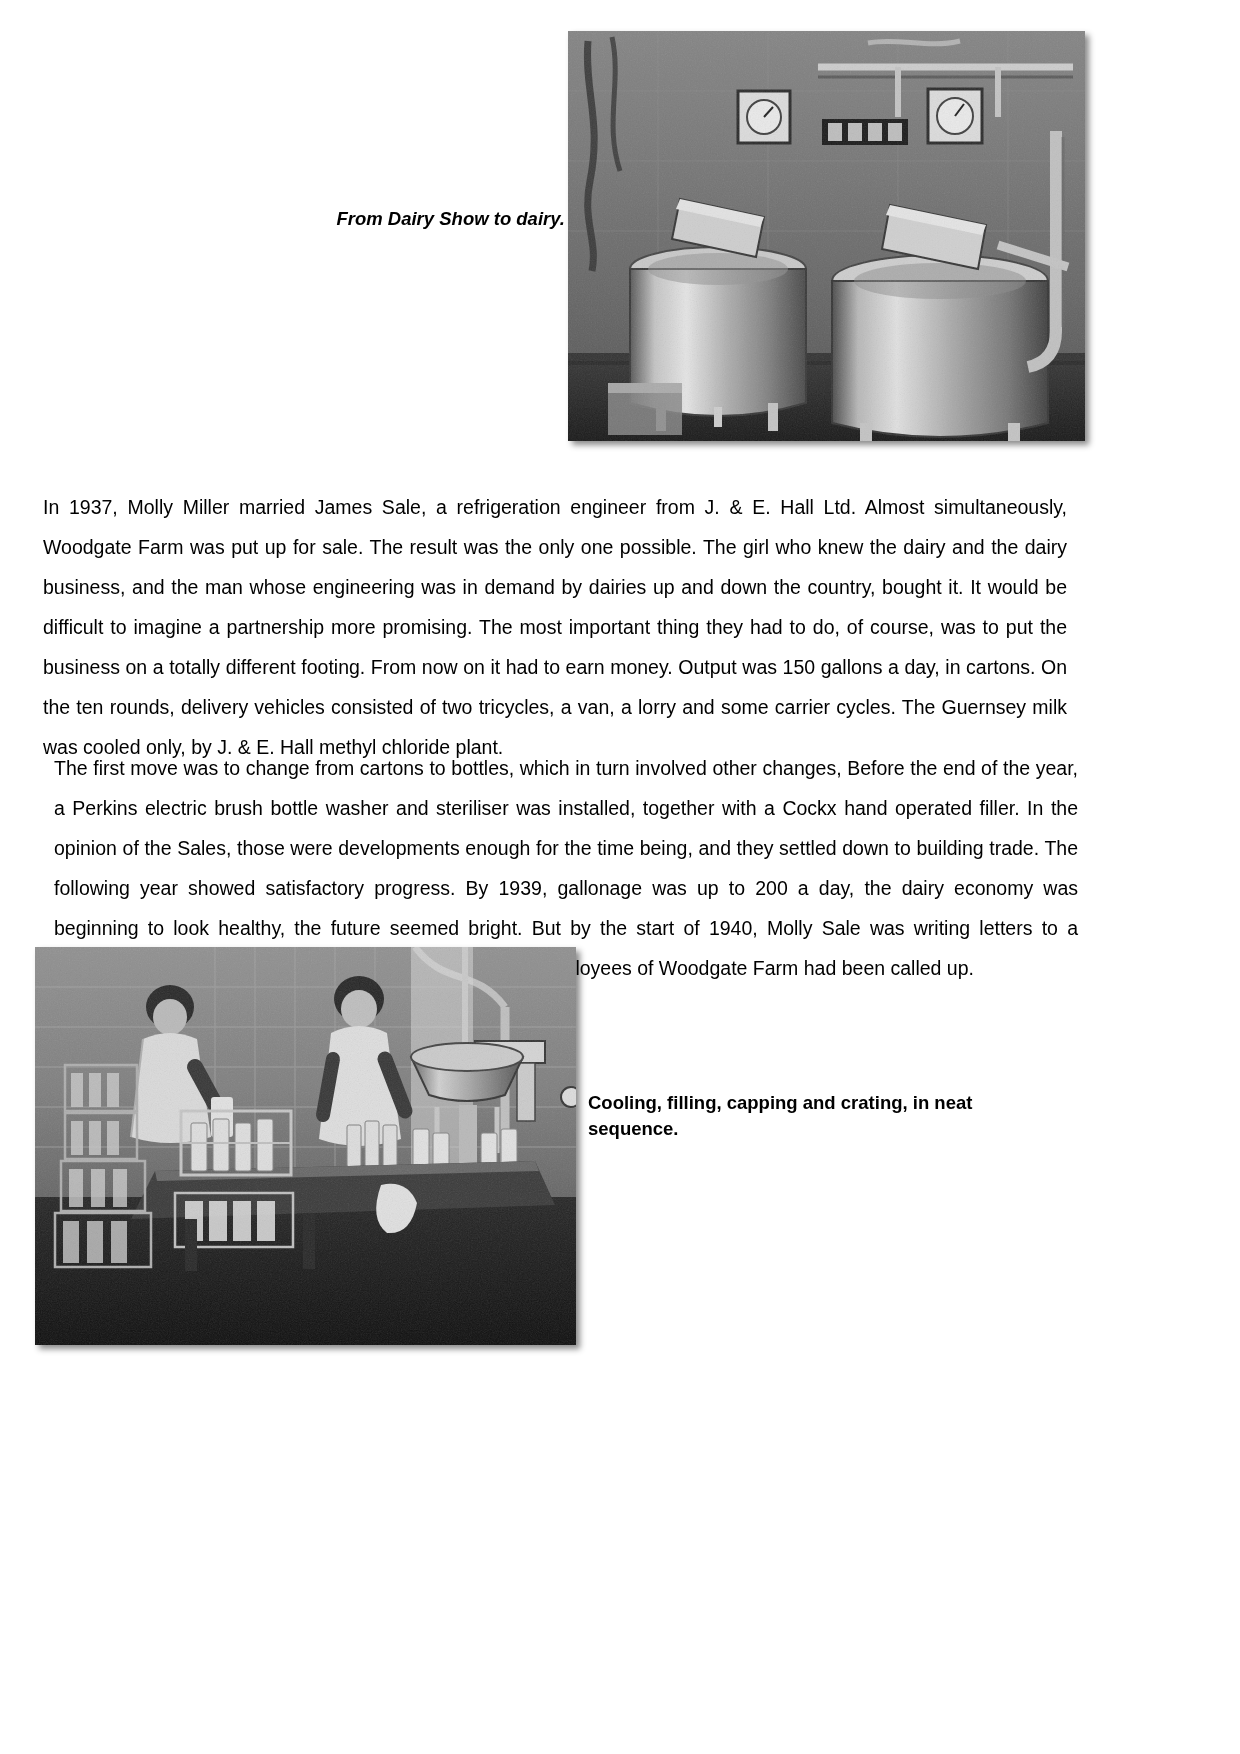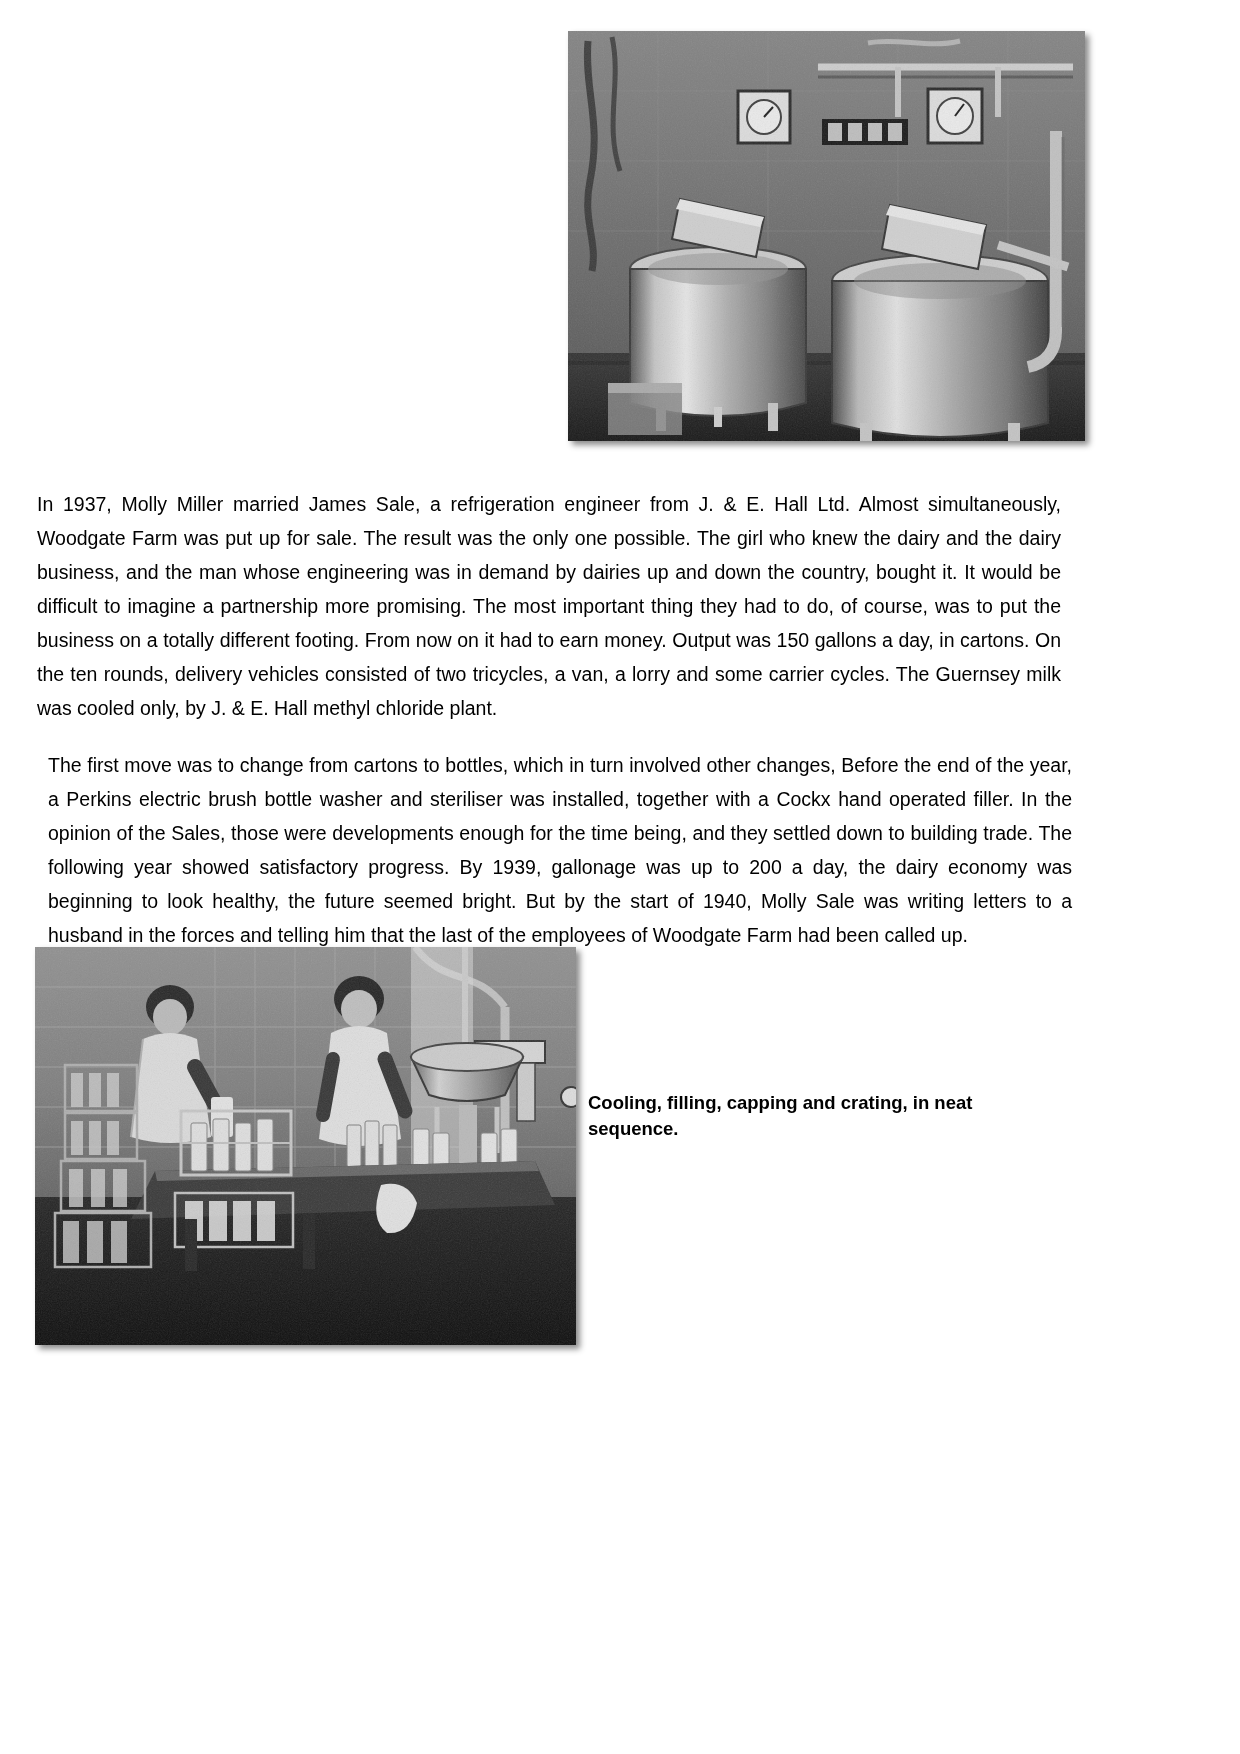--- a/index.html
+++ b/index.html
@@ -45,24 +45,24 @@
     font-weight: bold;
     font-style: italic;
     font-size: 18.5px;
     line-height: 42px;
     color: #000;
   }
 
   
   .body-col {
     position: absolute;
-    left: 37px;
+    left: 43px;
     width: 1024px;
     font-size: 19.5px;
-    line-height: 34px;
+    line-height: 40px;
     text-align: justify;
     color: #000;
   }
   .body-col p { margin: 0; }
 
   #para-1 { top: 487px; }
   #para-2 { top: 748px; margin-left: 11px; }
   #para-3 { top: 1448px; }
 
   
@@ -208,20 +208,21 @@
 
       <rect x="40" y="352" width="74" height="52" fill="#8f8f8f" opacity="0.85"></rect>
       <rect x="40" y="352" width="74" height="10" fill="#bdbdbd" opacity="0.8"></rect>
 
       <rect x="0" y="0" width="517" height="410" filter="url(#grain1)" fill="#ffffff" opacity="0.5"></rect>
       <rect x="0" y="0" width="517" height="410" fill="#000" opacity="0.05"></rect>
     </svg>
   </div>
 
   <div class="caption-top">
+    <div>From Dairy Show to dairy.</div>
   </div>
 
   <div class="body-col" id="para-1">
     <p>In 1937, Molly Miller married James Sale, a refrigeration engineer from J. &amp; E. Hall Ltd. Almost simultaneously, Woodgate Farm was put up for sale. The result was the only one possible. The girl who knew the dairy and the dairy business, and the man whose engineering was in demand by dairies up and down the country, bought it. It would be difficult to imagine a partnership more promising. The most important thing they had to do, of course, was to put the business on a totally different footing. From now on it had to earn money. Output was 150 gallons a day, in cartons. On the ten rounds, delivery vehicles consisted of two tricycles, a van, a lorry and some carrier cycles. The Guernsey milk was cooled only, by J. &amp; E. Hall methyl chloride plant.</p>
   </div>
 
   <div class="body-col" id="para-2">
     <p>The first move was to change from cartons to bottles, which in turn involved other changes, Before the end of the year, a Perkins electric brush bottle washer and steriliser was installed, together with a Cockx hand operated filler. In the opinion of the Sales, those were developments enough for the time being, and they settled down to building trade. The following year showed satisfactory progress. By 1939, gallonage was up to 200 a day, the dairy economy was beginning to look healthy, the future seemed bright. But by the start of 1940, Molly Sale was writing letters to a husband in the forces and telling him that the last of the employees of Woodgate Farm had been called up.</p>
   </div>
 

